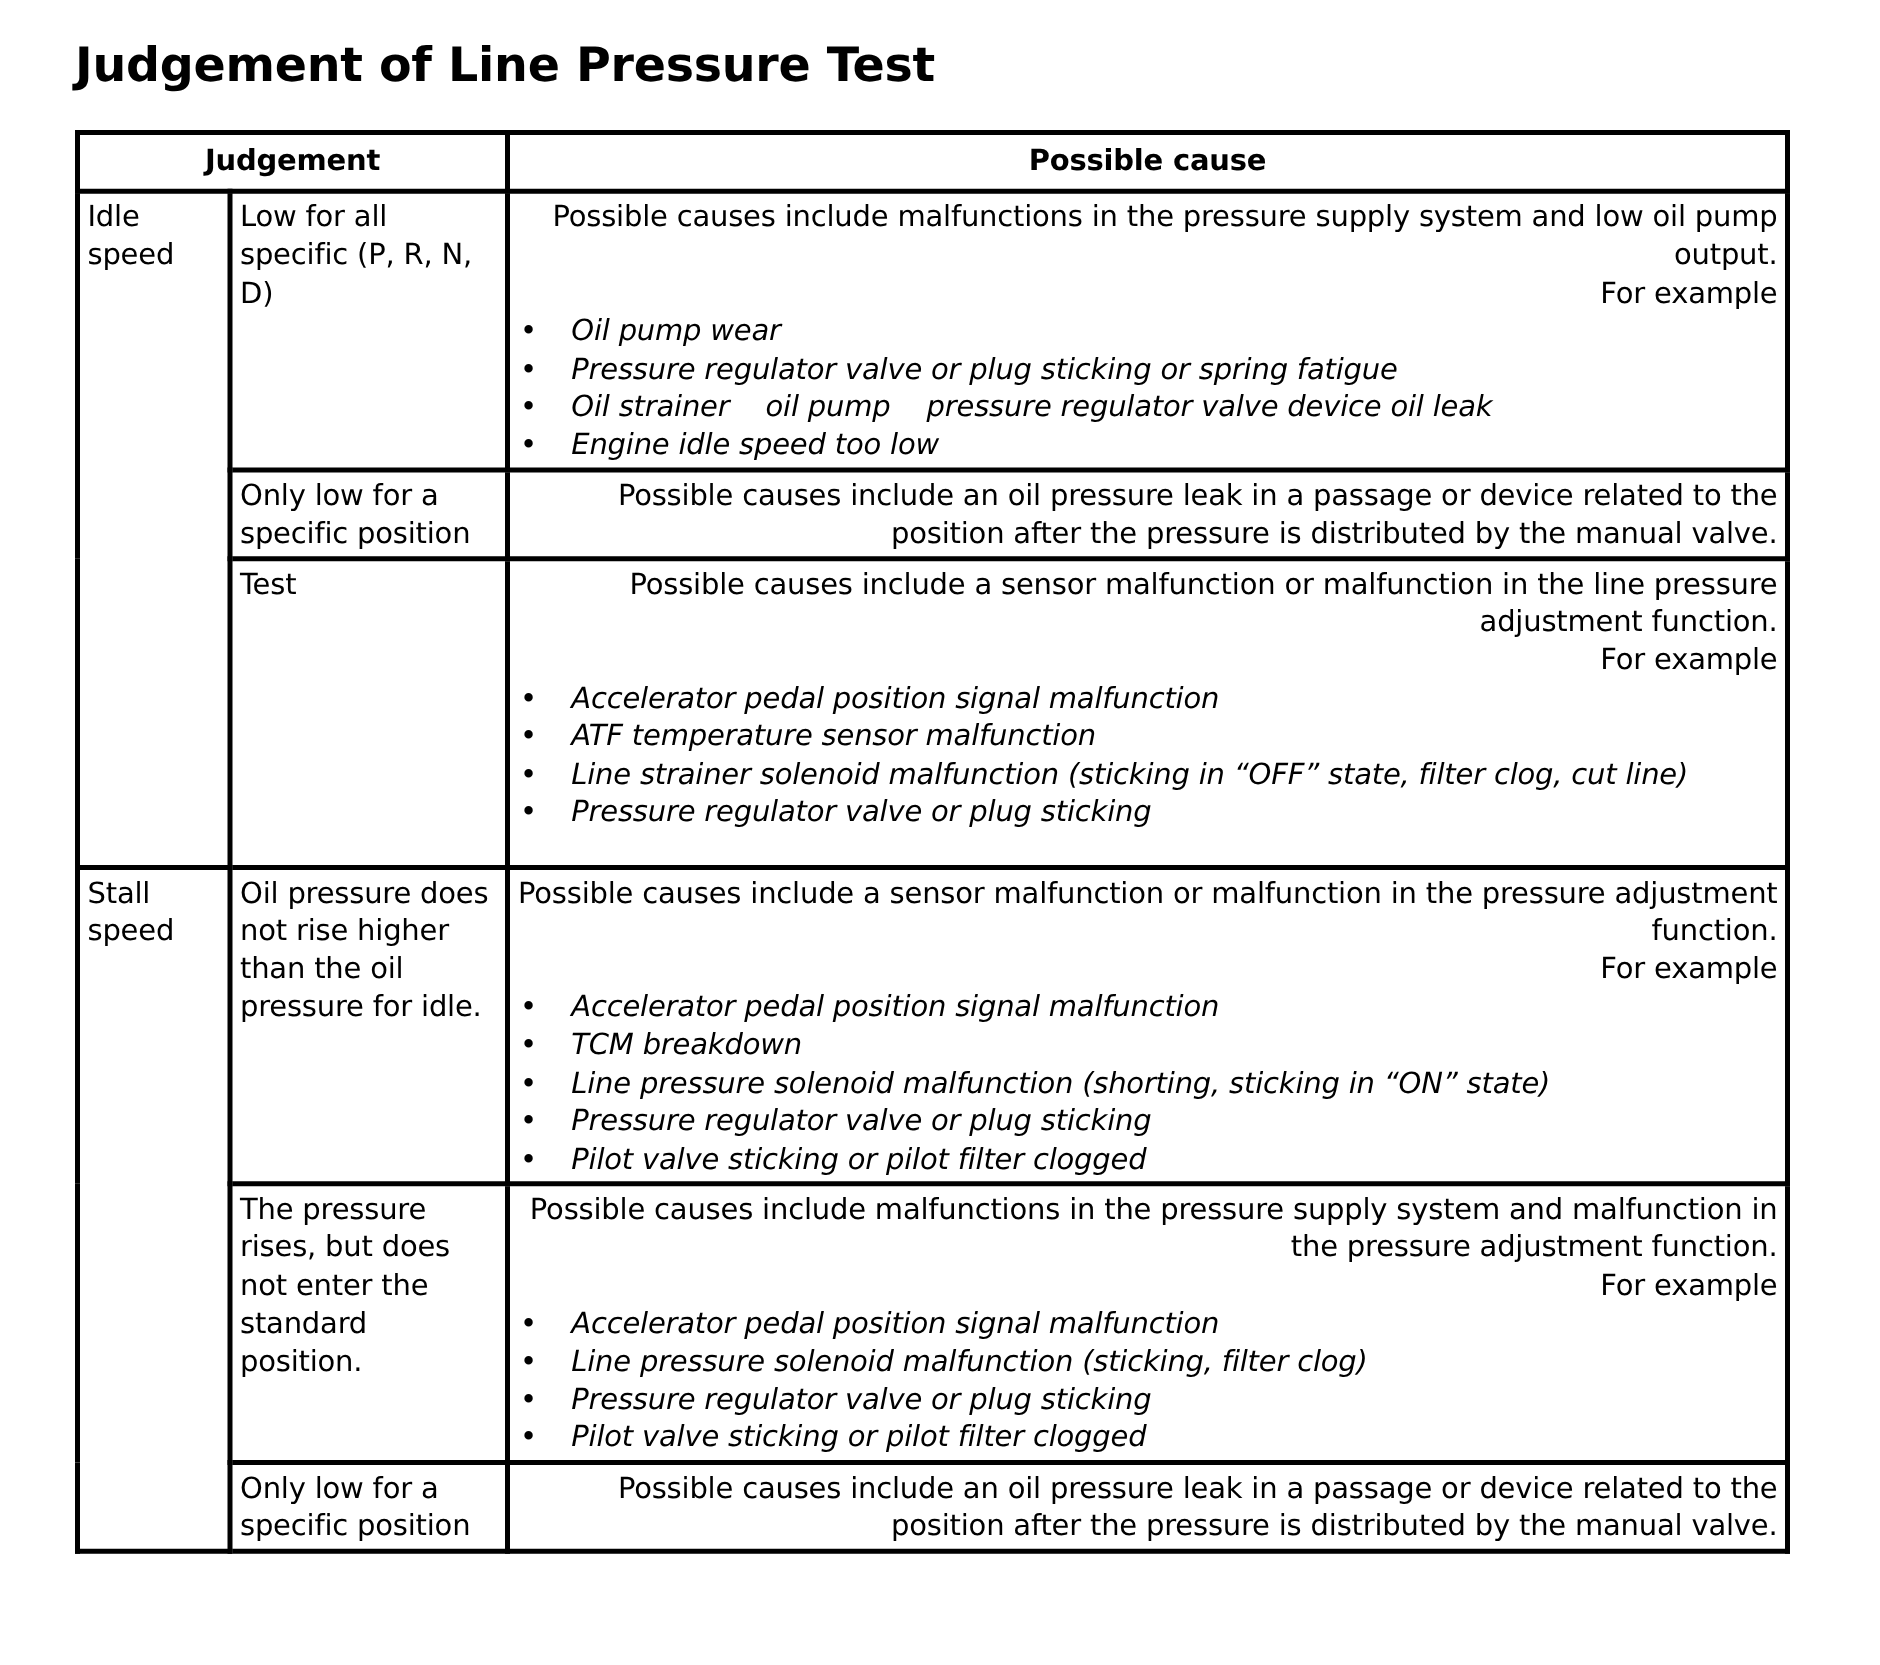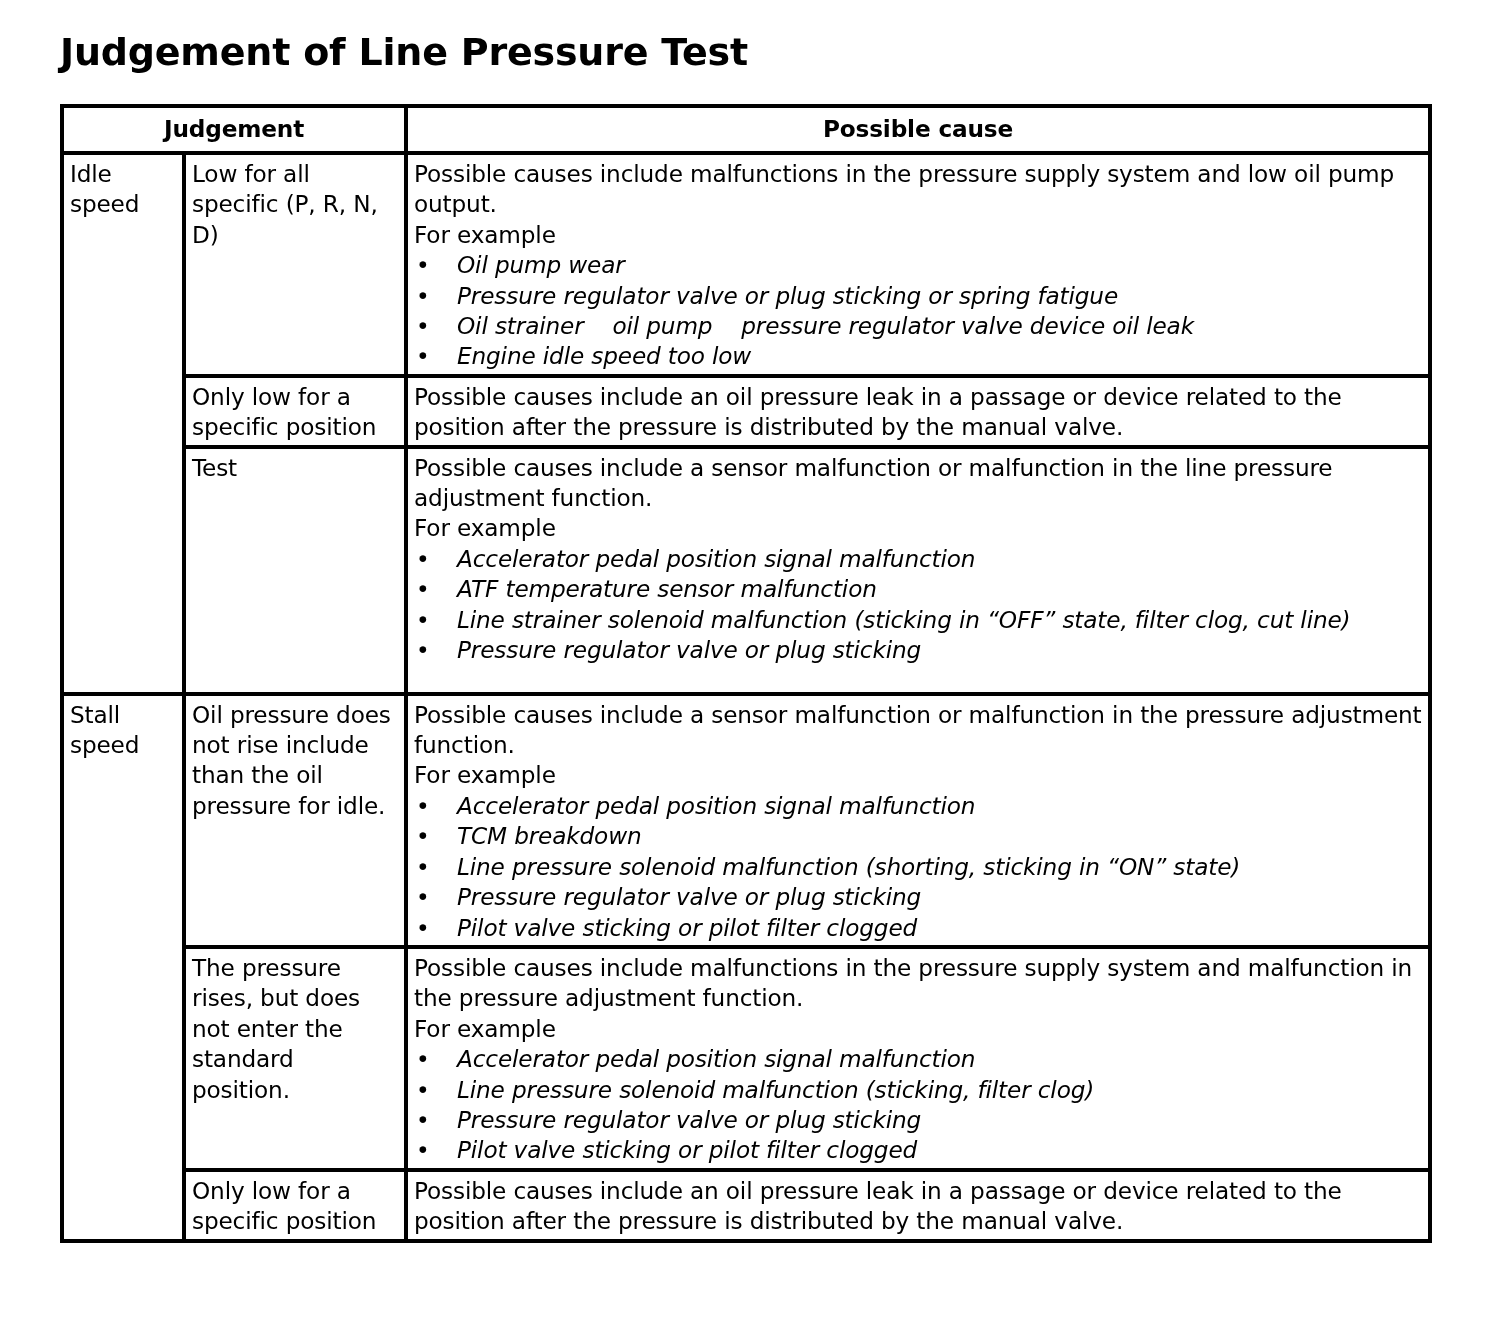--- a/index.html
+++ b/index.html
@@ -10,21 +10,21 @@
   table.judge { position: absolute; left: 60px; top: 84px; border-collapse: collapse;
                 table-layout: fixed; width: 1372px; margin-top: 20px; }
   table.judge td, table.judge th { border: 4.5px solid #000; vertical-align: top;
                 font-size: 23.2px; line-height: 30.4px; padding: 4px 6px 2px 6px;
                 letter-spacing: -0.15px; word-spacing: 0px; }
   table.judge th { font-weight: bold; text-align: center; padding: 5px 6px 5px 6px;
                    height: 33px; vertical-align: middle; }
   .c1 { width: 122px; }
   .c2 { width: 222px; }
   .c3 { width: auto; }
-  .para { display: block; }
+  .para { display: block; text-align: right; }
   ul.bul { list-style: none; margin: 0; padding: 0; }
   ul.bul li { position: relative; padding-left: 43px; }
   ul.bul li .dot { position: absolute; left: 2px; top: 0; }
   ul.bul li .txt { white-space: pre-wrap; font-style: italic; }
   .r1 { height: 217px; }
   .r2 { height: 66px; }
   .r3 { height: 247px; }
   .r4 { height: 248px; }
   .r5 { height: 217px; }
   .r6 { height: 66px; }
@@ -77,21 +77,21 @@
           <li><span class="dot">•</span><span class="txt">Accelerator pedal position signal malfunction</span></li>
           <li><span class="dot">•</span><span class="txt">ATF temperature sensor malfunction</span></li>
           <li><span class="dot">•</span><span class="txt">Line strainer solenoid malfunction (sticking in “OFF” state, filter clog, cut line)</span></li>
           <li><span class="dot">•</span><span class="txt">Pressure regulator valve or plug sticking</span></li>
         </ul>
       </td>
     </tr>
 
     <tr class="r4">
       <td rowspan="3">Stall speed</td>
-      <td>Oil pressure does not rise include than the oil pressure for idle.</td>
+      <td>Oil pressure does not rise higher than the oil pressure for idle.</td>
       <td>
         <span class="para">Possible causes include a sensor malfunction or malfunction in the pressure adjustment function.</span>
         <span class="para">For example</span>
         <ul class="bul">
           <li><span class="dot">•</span><span class="txt">Accelerator pedal position signal malfunction</span></li>
           <li><span class="dot">•</span><span class="txt">TCM breakdown</span></li>
           <li><span class="dot">•</span><span class="txt">Line pressure solenoid malfunction (shorting, sticking in “ON” state)</span></li>
           <li><span class="dot">•</span><span class="txt">Pressure regulator valve or plug sticking</span></li>
           <li><span class="dot">•</span><span class="txt">Pilot valve sticking or pilot filter clogged</span></li>
         </ul>

